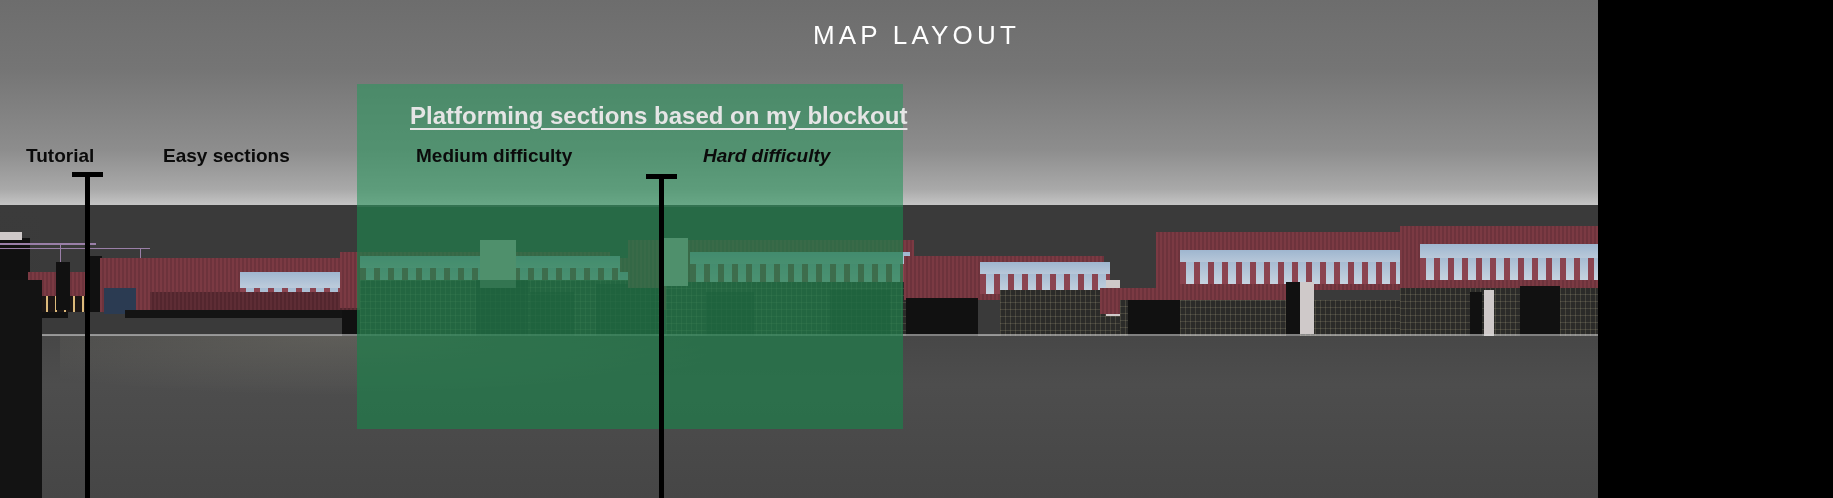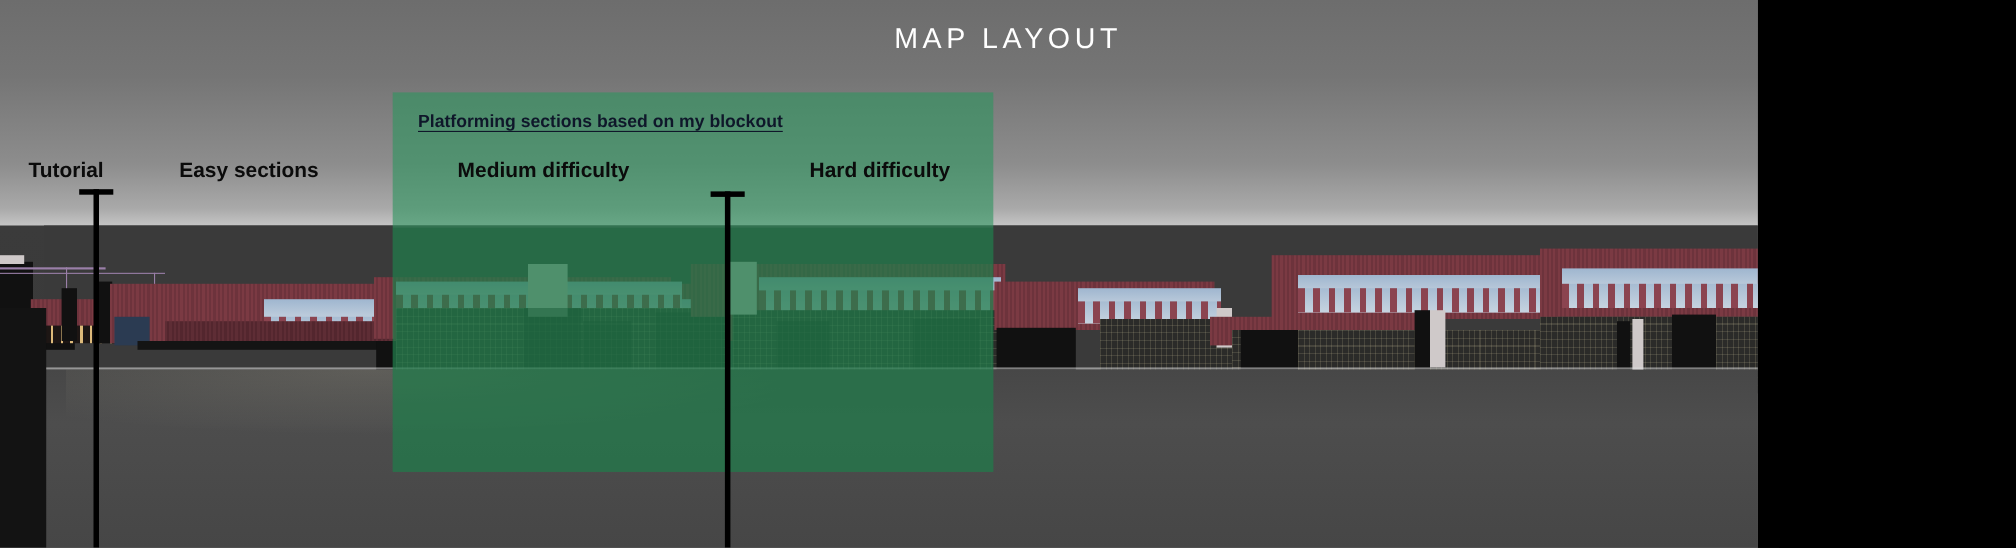--- a/index.html
+++ b/index.html
@@ -95,26 +95,26 @@
   .section-label{
     position:absolute;
     color:#0b0b0b;
     font-size:19px;
     font-weight:bold;
     white-space:nowrap;
   }
   #label-tutorial{left:26px;top:145px;}
   #label-easy{left:163px;top:145px;}
   #label-medium{left:416px;top:145px;}
-  #label-hard{left:736px;top:145px;}
+  #label-hard{left:703px;top:145px;font-style:italic;}
 
   #platforming-note{
-    position:absolute;left:380px;top:102px;
-    color:#0f172a;
-    font-size:16px;
+    position:absolute;left:410px;top:102px;
+    color:#e5e5e5;
+    font-size:24px;
     font-weight:bold;
     text-decoration:underline;
     text-underline-offset:4px;
     white-space:nowrap;
   }
 
   
   .marker{position:absolute;}
   .marker .stem{
     position:absolute;left:0;top:0;width:5px;background:#000;

